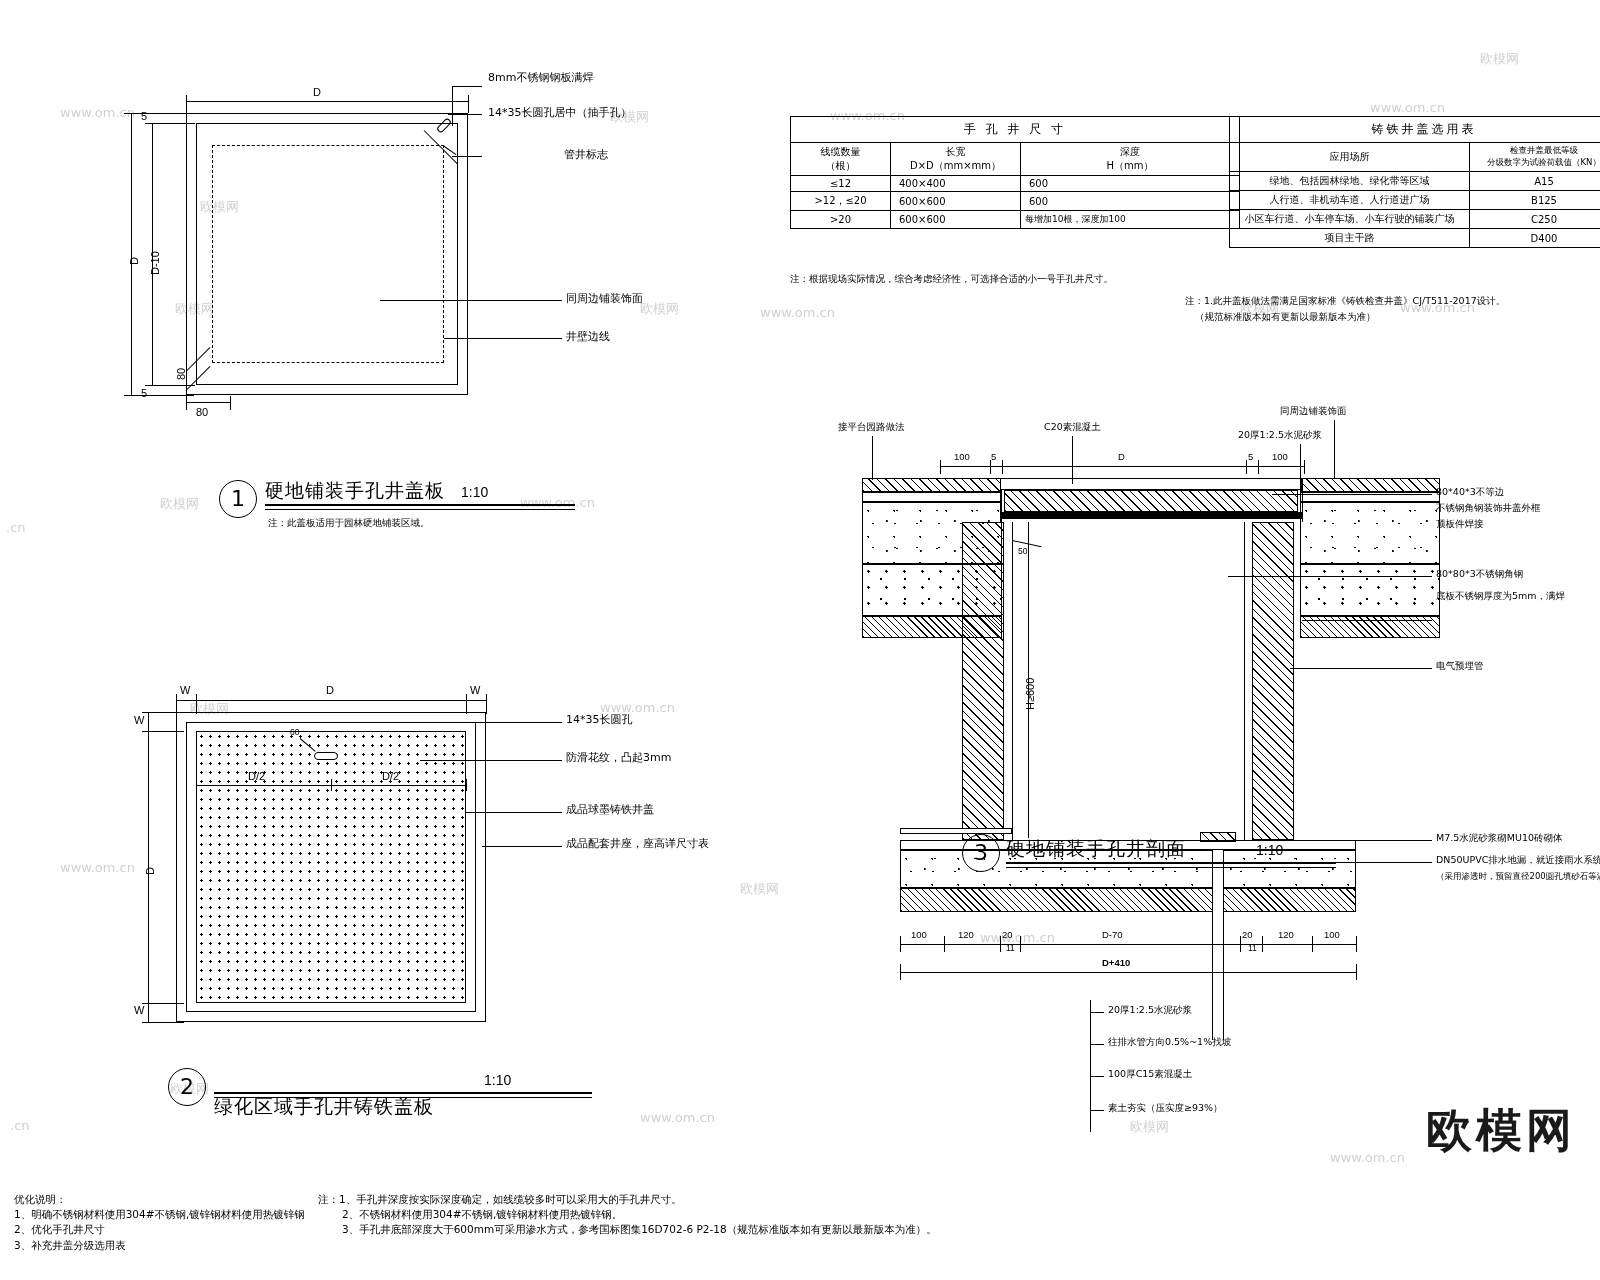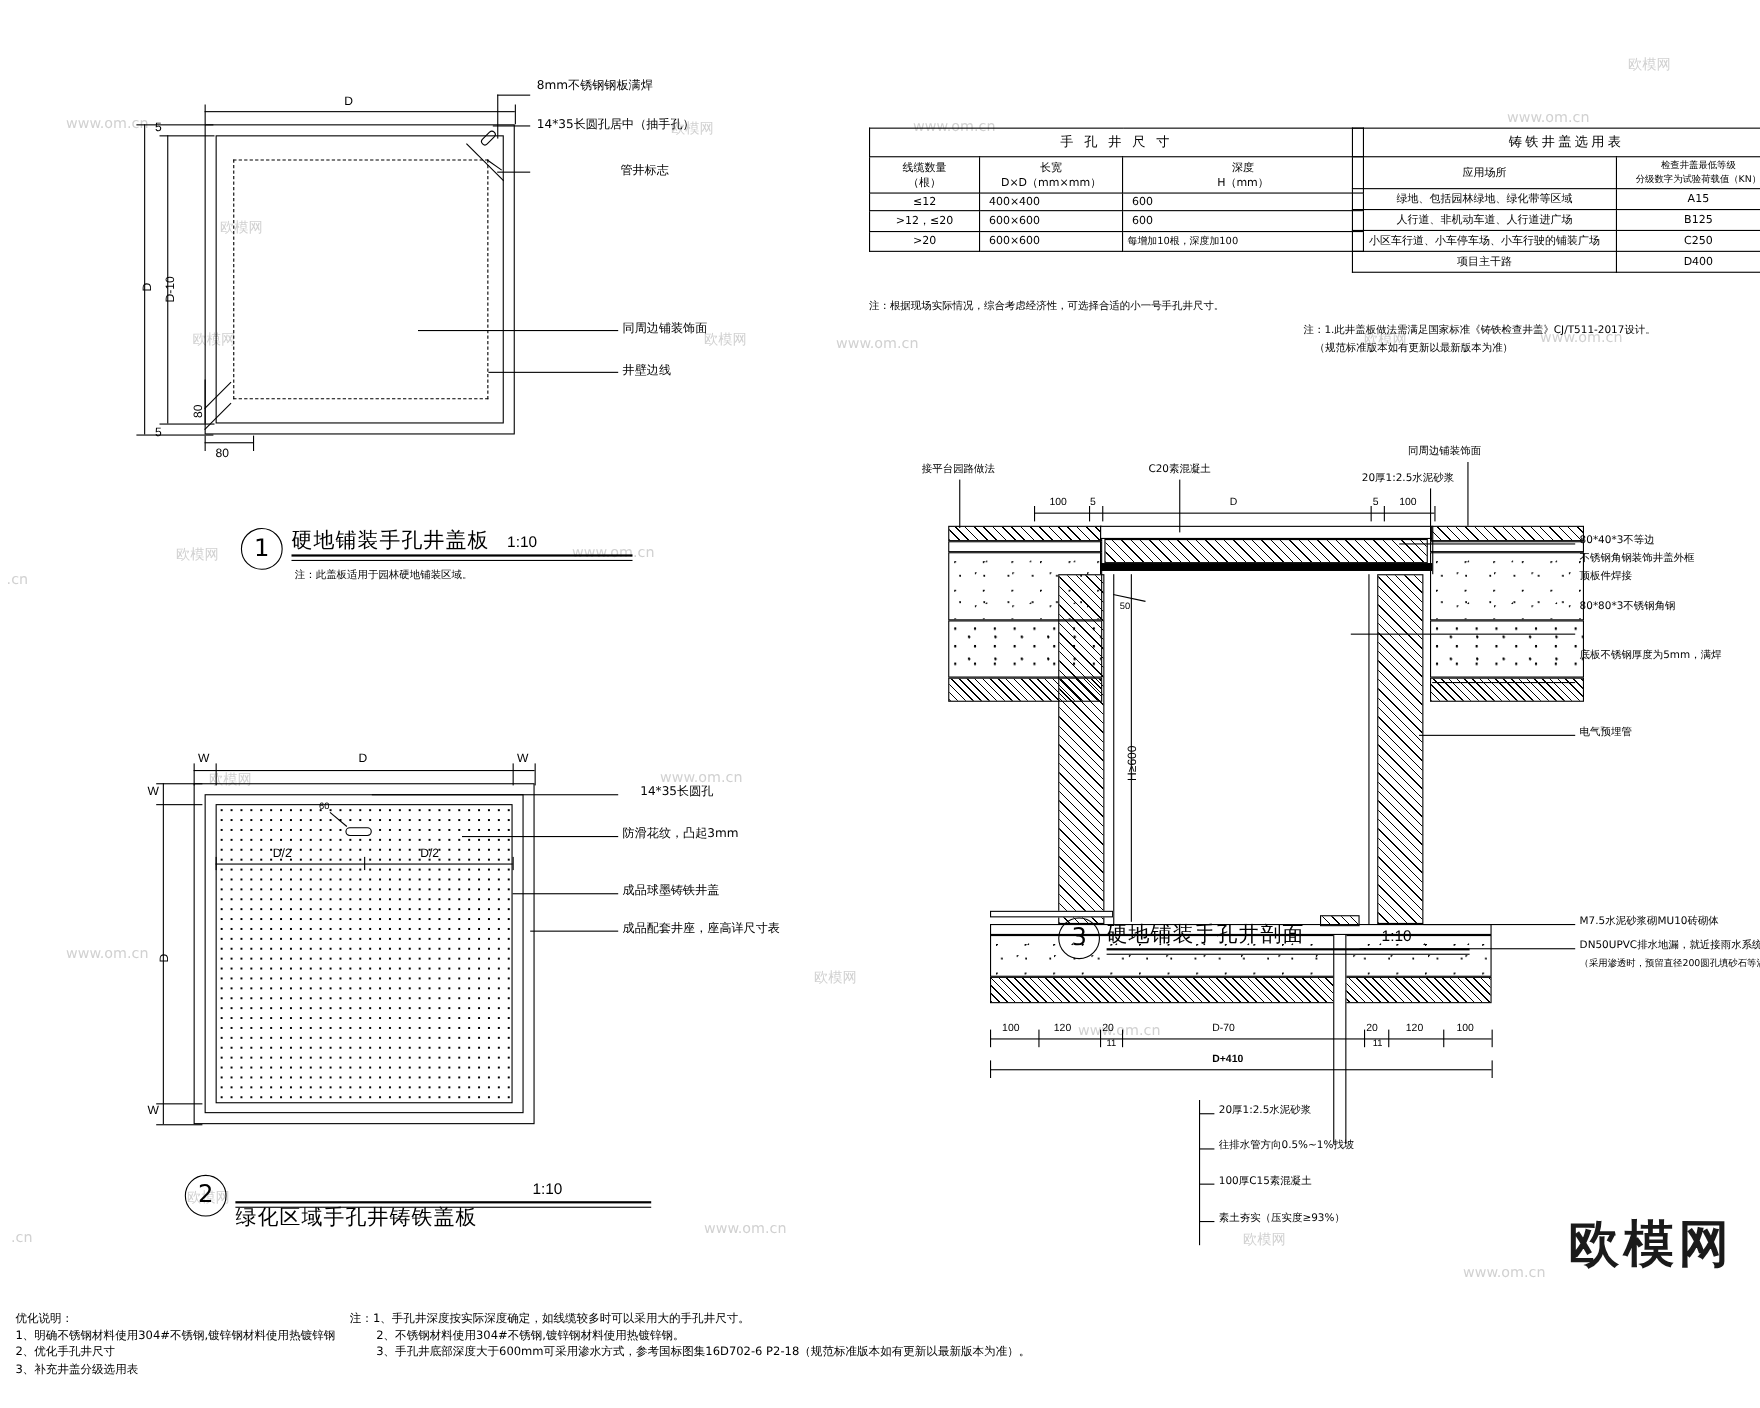--- a/index.html
+++ b/index.html
@@ -204,21 +204,21 @@
   <div class="ln hl" style="left:142px; top:1003px; width:42px;"></div>
   <div class="ln hl" style="left:142px; top:1022px; width:42px;"></div>
   <div class="txt" style="left:134px; top:714px;">W</div>
   <div class="txt rot90" style="left:144px; top:875px;">D</div>
   <div class="txt" style="left:134px; top:1004px;">W</div>
 
   <div class="leader" style="left:338px; top:722px; width:224px;"></div>
   <div class="leader" style="left:420px; top:760px; width:142px;"></div>
   <div class="leader" style="left:466px; top:812px; width:96px;"></div>
   <div class="leader" style="left:482px; top:846px; width:80px;"></div>
-  <div class="txt cn" style="left:566px; top:714px;margin-left:16px;">14*35长圆孔</div>
+  <div class="txt cn" style="left:566px; top:714px;">14*35长圆孔</div>
   <div class="txt cn" style="left:566px; top:752px;">防滑花纹，凸起3mm</div>
   <div class="txt cn" style="left:566px; top:804px;">成品球墨铸铁井盖</div>
   <div class="txt cn" style="left:566px; top:838px;">成品配套井座，座高详尺寸表</div>
 
   <div class="circ" style="left:168px; top:1068px;">2</div>
   <div class="titleblock" style="left:214px; top:1066px; width:390px;">
     <span class="t1 cn" style="position:absolute; left:0; top:0;margin-top:28px;">绿化区域手孔井铸铁盖板</span>
     <span class="scale" style="position:absolute; left:270px; top:6px;">1:10</span>
     <div class="bar1" style="top:26px; width:378px;"></div>
     <div class="bar2" style="top:31px; width:378px;"></div>
@@ -383,21 +383,21 @@
   <div class="leader" style="left:1272px; top:494px; width:160px;"></div>
   <div class="leader" style="left:1228px; top:576px; width:204px;"></div>
   <div class="leader" style="left:1302px; top:620px; width:130px;"></div>
   <div class="leader" style="left:1290px; top:668px; width:142px;"></div>
   <div class="leader" style="left:1294px; top:840px; width:138px;"></div>
   <div class="leader" style="left:1236px; top:862px; width:196px;"></div>
 
   <div class="txt cn sm" style="left:1436px; top:487px;">80*40*3不等边</div>
   <div class="txt cn sm" style="left:1436px; top:503px;">不锈钢角钢装饰井盖外框</div>
   <div class="txt cn sm" style="left:1436px; top:519px;">顶板件焊接</div>
-  <div class="txt cn sm" style="left:1436px; top:547px;">80*80*3不锈钢角钢</div>
+  <div class="txt cn sm" style="left:1436px; top:569px;">80*80*3不锈钢角钢</div>
   <div class="txt cn sm" style="left:1436px; top:591px;">底板不锈钢厚度为5mm，满焊</div>
   <div class="txt cn sm" style="left:1436px; top:661px;">电气预埋管</div>
   <div class="txt cn sm" style="left:1436px; top:833px;">M7.5水泥砂浆砌MU10砖砌体</div>
   <div class="txt cn sm" style="left:1436px; top:855px;">DN50UPVC排水地漏，就近接雨水系统</div>
   <div class="txt cn xs" style="left:1436px; top:872px;">（采用渗透时，预留直径200圆孔填砂石等渗水材料）</div>
 
   <div class="ln vl" style="left:1090px; top:1000px; height:132px;"></div>
   <div class="ln hl" style="left:1090px; top:1012px; width:14px;"></div>
   <div class="ln hl" style="left:1090px; top:1044px; width:14px;"></div>
   <div class="ln hl" style="left:1090px; top:1076px; width:14px;"></div>

